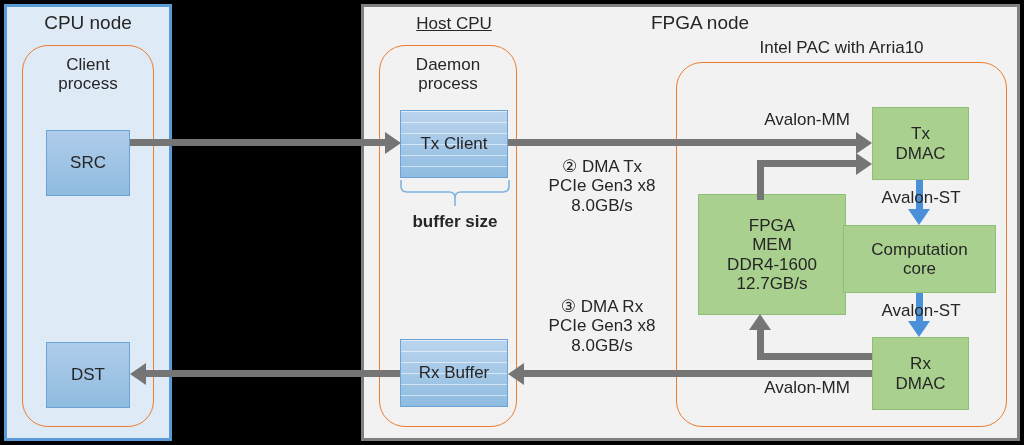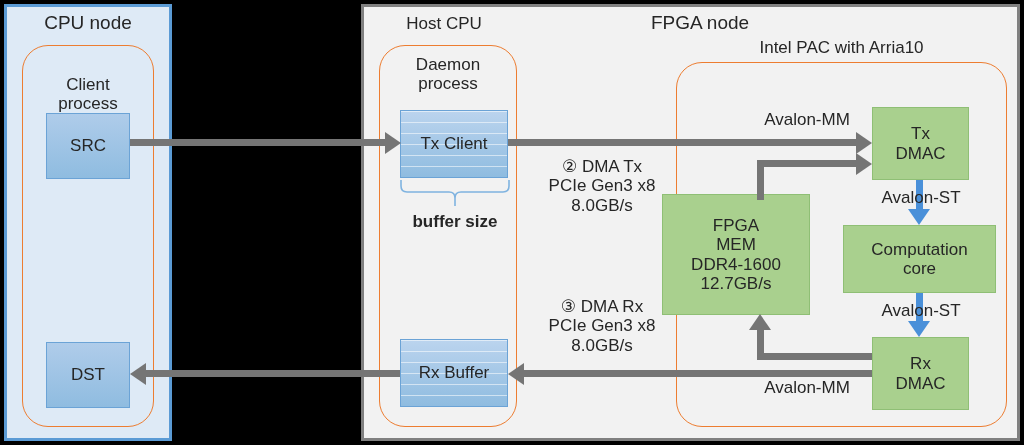--- a/index.html
+++ b/index.html
@@ -17,38 +17,38 @@
   
   .proc{border:1.6px solid #ED7D31;border-radius:26px;background:transparent;}
   #client-process{left:22px;top:45px;width:132px;height:382px;}
   #daemon-process{left:379px;top:45px;width:138px;height:382px;}
   #intel-pac{left:676px;top:62px;width:331px;height:365px;}
   .proc-title{font-size:17px;color:#262626;}
 
   
   .bluebox{background:linear-gradient(180deg,#AFCCEA 0%,#8FBCE0 100%);
            border:1px solid #6BA3D6;font-size:17px;color:#262626;}
-  #src-box{left:46px;top:113px;width:84px;height:66px;}
+  #src-box{left:46px;top:130px;width:84px;height:66px;}
   #dst-box{left:46px;top:342px;width:84px;height:66px;}
 
   
   .buffer{border:1px solid #6BA3D6;font-size:17px;color:#262626;position:absolute;
           background:
             repeating-linear-gradient(180deg,
               rgba(255,255,255,.55) 0px, rgba(255,255,255,.55) 1.4px,
               rgba(0,0,0,0) 1.4px, rgba(0,0,0,0) 11px),
             linear-gradient(180deg,#BBD4EE 0%,#8FBCE0 100%);}
   #tx-buffer{left:400px;top:110px;width:108px;height:68px;}
   #rx-buffer{left:400px;top:339px;width:108px;height:68px;}
 
   
   .greenbox{background:#A9D08E;border:1px solid #8FBF75;font-size:17px;color:#262626;}
   #tx-dmac{left:872px;top:107px;width:97px;height:73px;}
   #rx-dmac{left:872px;top:337px;width:97px;height:73px;justify-content:center;}
-  #fpga-mem{left:662px;top:194px;width:148px;height:121px;font-size:17px;text-align:center;}
+  #fpga-mem{left:698px;top:194px;width:148px;height:121px;font-size:17px;text-align:center;}
   #comp-core{left:843px;top:225px;width:153px;height:68px;}
 
   
   .lbl{font-size:17px;color:#262626;}
   .multiline{white-space:pre-line;}
 
   
   .hline{background:#757575;height:7px;}
   .vline{background:#757575;width:7px;}
   .vline-blue{background:#4A90D9;width:7px;}
@@ -63,33 +63,33 @@
 </style>
 </head>
 <body>
 
 <div id="stage">
 
   <div id="cpu-node" class="abs"></div>
   <div class="abs ctr node-title" style="left:4px;top:10px;width:168px;height:26px;">CPU node</div>
 
   <div id="client-process" class="abs proc"></div>
-  <div class="abs ctr proc-title multiline" style="left:22px;top:50px;width:132px;height:48px;margin-top:20px;">Client
+  <div class="abs ctr proc-title multiline" style="left:22px;top:50px;width:132px;height:48px;">Client
 process</div>
 
   <div id="src-box" class="abs ctr bluebox">
     <span>SRC</span>
   </div>
   <div id="dst-box" class="abs ctr bluebox">
     <span>DST</span>
   </div>
 
   <div id="fpga-node" class="abs"></div>
   <div class="abs ctr node-title" style="left:600px;top:10px;width:200px;height:26px;text-align:right;">FPGA node</div>
-  <div class="abs ctr lbl" style="left:375px;top:12px;width:138px;height:24px;">Host CPU</div>
+  <div class="abs ctr lbl" style="left:385px;top:12px;width:138px;height:24px;text-decoration:underline;">Host CPU</div>
 
   <div id="daemon-process" class="abs proc"></div>
   <div class="abs ctr proc-title multiline" style="left:379px;top:50px;width:138px;height:48px;">Daemon
 process</div>
 
   <div id="intel-pac" class="abs proc"></div>
   <div class="abs ctr proc-title" style="left:676px;top:36px;width:331px;height:24px;">Intel PAC with Arria10</div>
 
   <div id="tx-buffer" class="abs ctr buffer">
     <span>Tx Client</span>

